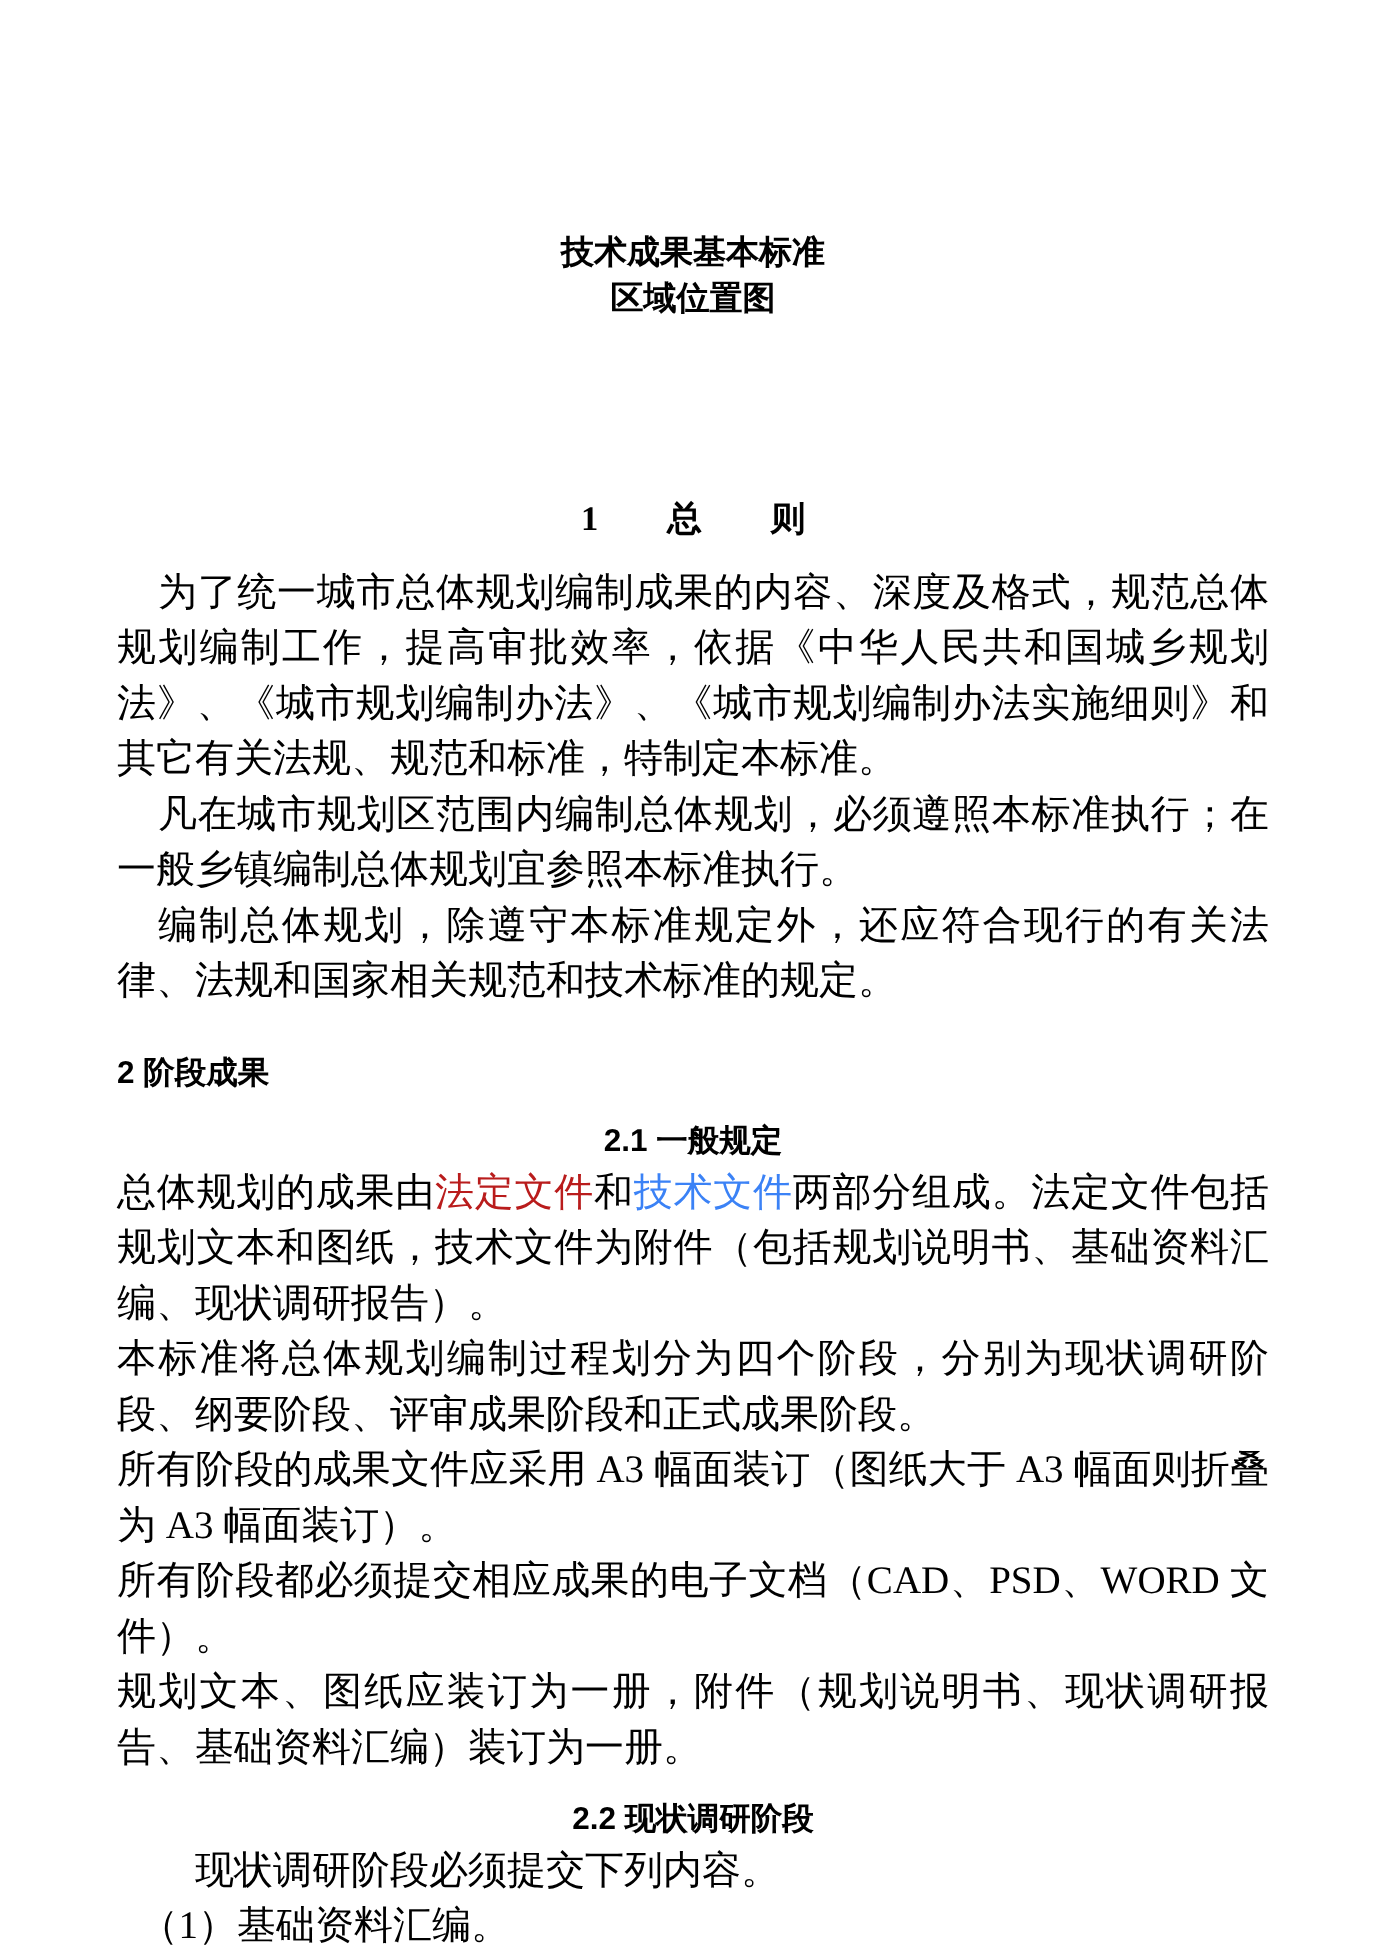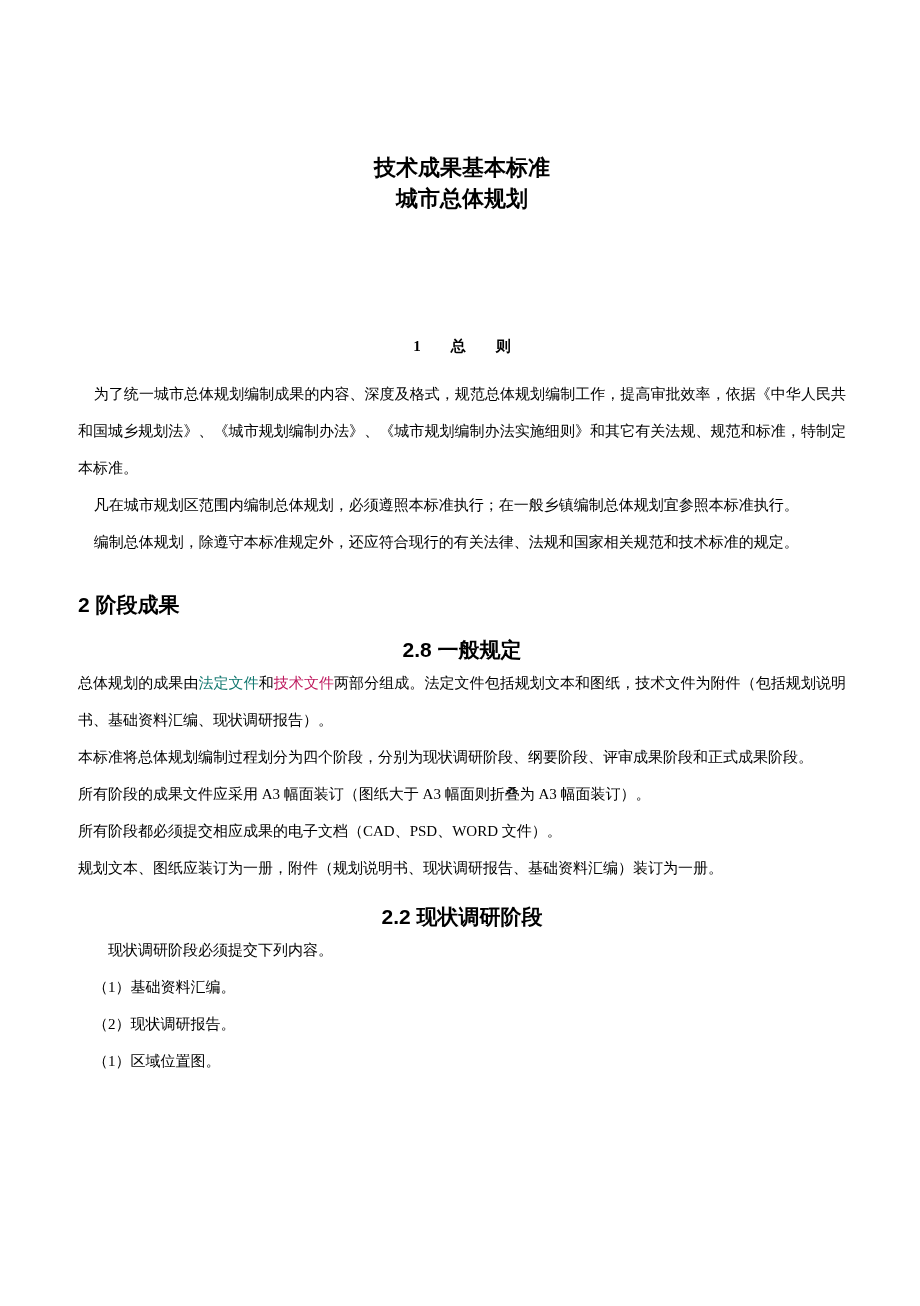--- a/index.html
+++ b/index.html
@@ -28,70 +28,70 @@
     font-weight: 700;
     font-size: 22px;
     line-height: 31px;
     text-align: center;
   }
   
   .chapter-heading {
     margin: 116px 0 14px 0;
     font-family: "Liberation Serif", "DejaVu Serif", serif;
     font-weight: 700;
-    font-size: 15px;
+    font-size: 23px;
     line-height: 32px;
     text-align: center;
   }
   .section-heading {
     margin: 28px 0 0 0;
     font-family: "Liberation Sans", "DejaVu Sans", sans-serif;
     font-weight: 700;
     font-size: 21px;
     line-height: 31px;
   }
   .subsection-heading {
     margin: 14px 0 0 0;
     font-family: "Liberation Sans", "DejaVu Sans", sans-serif;
     font-weight: 700;
     font-size: 21px;
     line-height: 31px;
     text-align: center;
   }
   p.body-par {
     margin: 0;
-    font-size: 15px;
+    font-size: 26px;
     line-height: 37px;
     text-align: justify;
   }
   p.first-par { margin-top: 14px; }
   .indent-1 { text-indent: 1.05em; }
   .indent-2 { text-indent: 2em; }
   .list-item { text-indent: 15px; text-align: left; }
   .doc-link { text-decoration: none; cursor: pointer; }
 </style>
 </head>
 <body>
 
 <div class="page">
 
   <div class="doc-title">技术成果基本标准</div>
-  <div class="doc-title">城市总体规划</div>
+  <div class="doc-title">区域位置图</div>
 
   <div class="chapter-heading">1　　总　　则</div>
 
   <p class="body-par first-par indent-1">为了统一城市总体规划编制成果的内容、深度及格式，规范总体规划编制工作，提高审批效率，依据《中华人民共和国城乡规划法》、《城市规划编制办法》、《城市规划编制办法实施细则》和其它有关法规、规范和标准，特制定本标准。</p>
   <p class="body-par indent-1">凡在城市规划区范围内编制总体规划，必须遵照本标准执行；在一般乡镇编制总体规划宜参照本标准执行。</p>
   <p class="body-par indent-1">编制总体规划，除遵守本标准规定外，还应符合现行的有关法律、法规和国家相关规范和技术标准的规定。</p>
 
   <div class="section-heading">2 阶段成果</div>
 
-  <div class="subsection-heading">2.8 一般规定</div>
+  <div class="subsection-heading">2.1 一般规定</div>
 
-  <p class="body-par"><span>总体规划的成果由</span><span class="doc-link" style="color: #0f766e;">法定文件</span><span>和</span><span class="doc-link" style="color: #be185d;">技术文件</span><span>两部分组成。法定文件包括规划文本和图纸，技术文件为附件（包括规划说明书、基础资料汇编、现状调研报告）。</span></p>
+  <p class="body-par"><span>总体规划的成果由</span><span class="doc-link" style="color: #b91c1c;">法定文件</span><span>和</span><span class="doc-link" style="color: #3b82f6;">技术文件</span><span>两部分组成。法定文件包括规划文本和图纸，技术文件为附件（包括规划说明书、基础资料汇编、现状调研报告）。</span></p>
 
   <p class="body-par">本标准将总体规划编制过程划分为四个阶段，分别为现状调研阶段、纲要阶段、评审成果阶段和正式成果阶段。</p>
   <p class="body-par">所有阶段的成果文件应采用 A3 幅面装订（图纸大于 A3 幅面则折叠为 A3 幅面装订）。</p>
   <p class="body-par">所有阶段都必须提交相应成果的电子文档（CAD、PSD、WORD 文件）。</p>
   <p class="body-par">规划文本、图纸应装订为一册，附件（规划说明书、现状调研报告、基础资料汇编）装订为一册。</p>
 
   <div class="subsection-heading">2.2 现状调研阶段</div>
 
   <p class="body-par indent-2">现状调研阶段必须提交下列内容。</p>
   <p class="body-par list-item">（1）基础资料汇编。</p>

